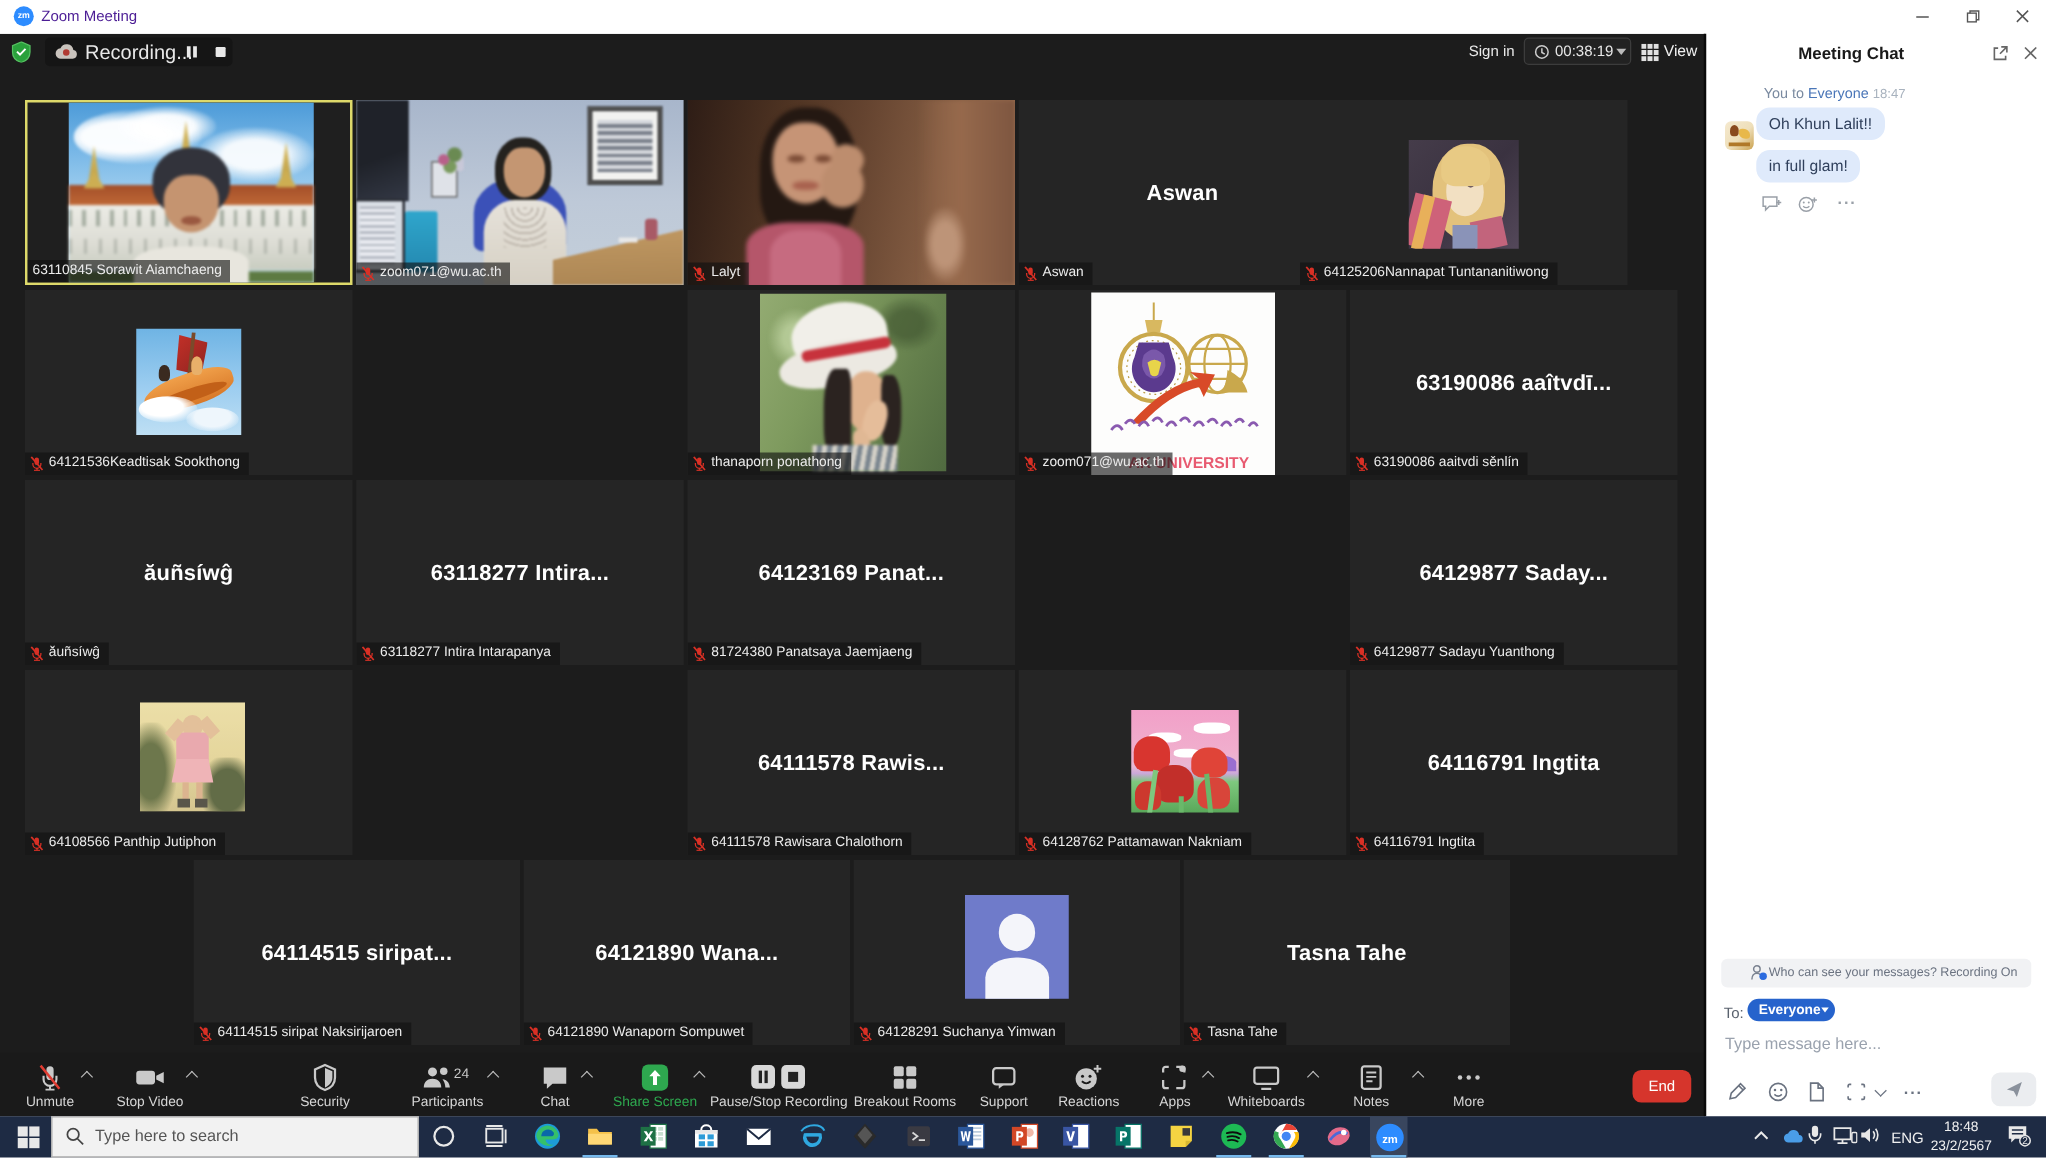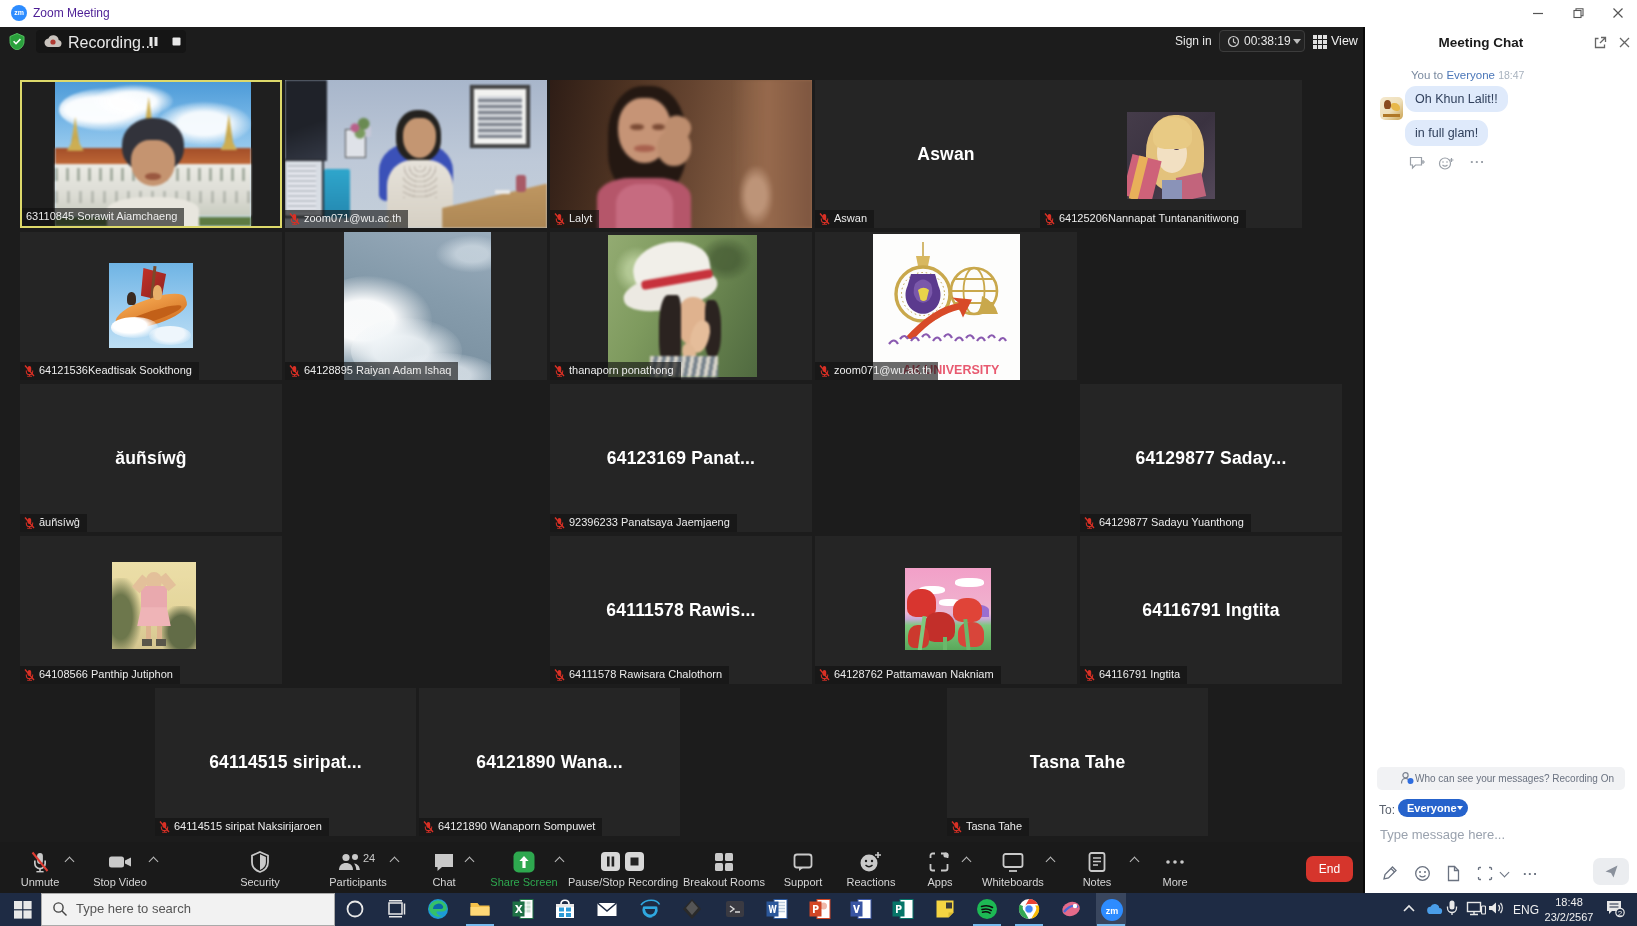--- a/index.html
+++ b/index.html
@@ -226,40 +226,20 @@
             <rect x="3.6" y="1" width="3.6" height="6" rx="1.8"></rect>
             <path d="M1.8 5.4v1a3.7 3.7 0 0 0 7.4 0v-1h-1v1a2.7 2.7 0 0 1-5.4 0v-1z"></path>
             <rect x="5" y="9.3" width="1.2" height="1.6"></rect>
             <rect x="3.2" y="10.8" width="4.8" height="0.9"></rect>
           </g>
           <line x1="1" y1="0.5" x2="10" y2="11" stroke="#d93025" stroke-width="1.3"></line>
         </svg>
         <span>64121536Keadtisak Sookthong</span>
       </div>
     </div>
-<div class="tile" style="left:285px;top:232px;width:262px;height:148px;">
-<div style="position:absolute;left:59px;top:0;width:147px;height:148px;background:linear-gradient(200deg,#9aacbc 0%,#869cac 40%,#7e94a4 65%,#93a8b6 100%);overflow:hidden">
- <div style="position:absolute;left:-25%;top:30%;width:85%;height:60%;background:radial-gradient(ellipse at 45% 50%,rgba(255,255,255,.95) 32%,rgba(255,255,255,0) 72%);border-radius:50%"></div>
- <div style="position:absolute;left:5%;top:58%;width:75%;height:45%;background:radial-gradient(ellipse at 45% 50%,rgba(240,245,248,.85) 32%,rgba(255,255,255,0) 74%);border-radius:50%"></div>
- <div style="position:absolute;left:30%;top:82%;width:75%;height:30%;background:radial-gradient(ellipse at 50% 50%,rgba(235,240,245,.7) 35%,rgba(255,255,255,0) 75%);border-radius:50%"></div>
- <div style="position:absolute;right:-12%;top:2%;width:50%;height:26%;background:radial-gradient(ellipse at 50% 50%,rgba(230,238,244,.55) 30%,rgba(255,255,255,0) 70%);border-radius:50%"></div>
-</div>
-      <div class="nl">
-        <svg class="mic" width="11" height="12" viewBox="0 0 11 12">
-          <g fill="#d93025">
-            <rect x="3.6" y="1" width="3.6" height="6" rx="1.8"></rect>
-            <path d="M1.8 5.4v1a3.7 3.7 0 0 0 7.4 0v-1h-1v1a2.7 2.7 0 0 1-5.4 0v-1z"></path>
-            <rect x="5" y="9.3" width="1.2" height="1.6"></rect>
-            <rect x="3.2" y="10.8" width="4.8" height="0.9"></rect>
-          </g>
-          <line x1="1" y1="0.5" x2="10" y2="11" stroke="#d93025" stroke-width="1.3"></line>
-        </svg>
-        <span>64128895 Raiyan Adam Ishaq</span>
-      </div>
-    </div>
 <div class="tile" style="left:550px;top:232px;width:262px;height:148px;">
 <div style="position:absolute;left:58px;top:3px;width:149px;height:142px;background:linear-gradient(115deg,#93ab72 0%,#7e9a5e 35%,#647f4c 70%,#506a40 100%)">
  <div style="position:absolute;inset:0;filter:blur(1.2px)">
  <div style="position:absolute;left:4%;top:8%;width:30%;height:34%;background:radial-gradient(ellipse,rgba(190,210,160,.8) 30%,rgba(0,0,0,0) 70%);border-radius:50%"></div>
  <div style="position:absolute;left:62%;top:2%;width:34%;height:30%;background:radial-gradient(ellipse,rgba(60,80,45,.6) 35%,rgba(0,0,0,0) 75%);border-radius:50%"></div>
  <div style="position:absolute;left:17%;top:5%;width:52%;height:36%;background:#f1efe9;border-radius:52% 52% 40% 44%;transform:rotate(-9deg)"></div>
  <div style="position:absolute;left:10%;top:27%;width:64%;height:25%;background:#ece9e2;border-radius:48%;transform:rotate(-11deg)"></div>
  <div style="position:absolute;left:22%;top:28%;width:48%;height:6.5%;background:#c7323c;transform:rotate(-10deg);border-radius:4px"></div>
  <div style="position:absolute;left:46%;top:44%;width:23%;height:34%;background:#dfb28e;border-radius:44% 50% 48% 48%"></div>
  <div style="position:absolute;left:34%;top:42%;width:15%;height:54%;background:#2b2320;border-radius:40% 18% 28% 40%"></div>
@@ -309,48 +289,78 @@
             <rect x="3.6" y="1" width="3.6" height="6" rx="1.8"></rect>
             <path d="M1.8 5.4v1a3.7 3.7 0 0 0 7.4 0v-1h-1v1a2.7 2.7 0 0 1-5.4 0v-1z"></path>
             <rect x="5" y="9.3" width="1.2" height="1.6"></rect>
             <rect x="3.2" y="10.8" width="4.8" height="0.9"></rect>
           </g>
           <line x1="1" y1="0.5" x2="10" y2="11" stroke="#d93025" stroke-width="1.3"></line>
         </svg>
         <span>zoom071@wu.ac.th</span>
       </div>
     </div>
+<div class="tile" style="left:1080px;top:232px;width:262px;height:148px;">
+      <div class="ct" style="font-size:17.5px">63190086 aaîtvdī...</div>
+      <div class="nl">
+        <svg class="mic" width="11" height="12" viewBox="0 0 11 12">
+          <g fill="#d93025">
+            <rect x="3.6" y="1" width="3.6" height="6" rx="1.8"></rect>
+            <path d="M1.8 5.4v1a3.7 3.7 0 0 0 7.4 0v-1h-1v1a2.7 2.7 0 0 1-5.4 0v-1z"></path>
+            <rect x="5" y="9.3" width="1.2" height="1.6"></rect>
+            <rect x="3.2" y="10.8" width="4.8" height="0.9"></rect>
+          </g>
+          <line x1="1" y1="0.5" x2="10" y2="11" stroke="#d93025" stroke-width="1.3"></line>
+        </svg>
+        <span>63190086 aaitvdi sěnlín</span>
+      </div>
+    </div>
 <div class="tile" style="left:20px;top:384px;width:262px;height:148px;">
       <div class="ct" style="font-size:17.5px">ăuñsíwĝ</div>
       <div class="nl">
         <svg class="mic" width="11" height="12" viewBox="0 0 11 12">
           <g fill="#d93025">
             <rect x="3.6" y="1" width="3.6" height="6" rx="1.8"></rect>
             <path d="M1.8 5.4v1a3.7 3.7 0 0 0 7.4 0v-1h-1v1a2.7 2.7 0 0 1-5.4 0v-1z"></path>
             <rect x="5" y="9.3" width="1.2" height="1.6"></rect>
             <rect x="3.2" y="10.8" width="4.8" height="0.9"></rect>
           </g>
           <line x1="1" y1="0.5" x2="10" y2="11" stroke="#d93025" stroke-width="1.3"></line>
         </svg>
         <span>ăuñsíwĝ</span>
       </div>
     </div>
+<div class="tile" style="left:285px;top:384px;width:262px;height:148px;">
+      <div class="ct" style="font-size:17.5px">63118277 Intira...</div>
+      <div class="nl">
+        <svg class="mic" width="11" height="12" viewBox="0 0 11 12">
+          <g fill="#d93025">
+            <rect x="3.6" y="1" width="3.6" height="6" rx="1.8"></rect>
+            <path d="M1.8 5.4v1a3.7 3.7 0 0 0 7.4 0v-1h-1v1a2.7 2.7 0 0 1-5.4 0v-1z"></path>
+            <rect x="5" y="9.3" width="1.2" height="1.6"></rect>
+            <rect x="3.2" y="10.8" width="4.8" height="0.9"></rect>
+          </g>
+          <line x1="1" y1="0.5" x2="10" y2="11" stroke="#d93025" stroke-width="1.3"></line>
+        </svg>
+        <span>63118277 Intira Intarapanya</span>
+      </div>
+    </div>
 <div class="tile" style="left:550px;top:384px;width:262px;height:148px;">
       <div class="ct" style="font-size:17.5px">64123169 Panat...</div>
       <div class="nl">
         <svg class="mic" width="11" height="12" viewBox="0 0 11 12">
           <g fill="#d93025">
             <rect x="3.6" y="1" width="3.6" height="6" rx="1.8"></rect>
             <path d="M1.8 5.4v1a3.7 3.7 0 0 0 7.4 0v-1h-1v1a2.7 2.7 0 0 1-5.4 0v-1z"></path>
             <rect x="5" y="9.3" width="1.2" height="1.6"></rect>
             <rect x="3.2" y="10.8" width="4.8" height="0.9"></rect>
           </g>
           <line x1="1" y1="0.5" x2="10" y2="11" stroke="#d93025" stroke-width="1.3"></line>
         </svg>
-        <span>92396233 Panatsaya Jaemjaeng</span>
+        <span>81724380 Panatsaya Jaemjaeng</span>
       </div>
     </div>
 <div class="tile" style="left:1080px;top:384px;width:262px;height:148px;">
       <div class="ct" style="font-size:17.5px">64129877 Saday...</div>
       <div class="nl">
         <svg class="mic" width="11" height="12" viewBox="0 0 11 12">
           <g fill="#d93025">
             <rect x="3.6" y="1" width="3.6" height="6" rx="1.8"></rect>
             <path d="M1.8 5.4v1a3.7 3.7 0 0 0 7.4 0v-1h-1v1a2.7 2.7 0 0 1-5.4 0v-1z"></path>
             <rect x="5" y="9.3" width="1.2" height="1.6"></rect>
@@ -468,20 +478,38 @@
         <svg class="mic" width="11" height="12" viewBox="0 0 11 12">
           <g fill="#d93025">
             <rect x="3.6" y="1" width="3.6" height="6" rx="1.8"></rect>
             <path d="M1.8 5.4v1a3.7 3.7 0 0 0 7.4 0v-1h-1v1a2.7 2.7 0 0 1-5.4 0v-1z"></path>
             <rect x="5" y="9.3" width="1.2" height="1.6"></rect>
             <rect x="3.2" y="10.8" width="4.8" height="0.9"></rect>
           </g>
           <line x1="1" y1="0.5" x2="10" y2="11" stroke="#d93025" stroke-width="1.3"></line>
         </svg>
         <span>64121890 Wanaporn Sompuwet</span>
+      </div>
+    </div>
+<div class="tile" style="left:683px;top:688px;width:261px;height:148px;">
+<div style="position:absolute;left:89px;top:28px;width:83px;height:83px;background:#6f7bca">
+ <div style="position:absolute;left:50%;top:18%;width:36%;height:36%;transform:translateX(-50%);background:#f4f5fa;border-radius:50%"></div>
+ <div style="position:absolute;left:50%;top:60%;width:62%;height:40%;transform:translateX(-50%);background:#f4f5fa;border-radius:48% 48% 0 0"></div>
+</div>
+      <div class="nl">
+        <svg class="mic" width="11" height="12" viewBox="0 0 11 12">
+          <g fill="#d93025">
+            <rect x="3.6" y="1" width="3.6" height="6" rx="1.8"></rect>
+            <path d="M1.8 5.4v1a3.7 3.7 0 0 0 7.4 0v-1h-1v1a2.7 2.7 0 0 1-5.4 0v-1z"></path>
+            <rect x="5" y="9.3" width="1.2" height="1.6"></rect>
+            <rect x="3.2" y="10.8" width="4.8" height="0.9"></rect>
+          </g>
+          <line x1="1" y1="0.5" x2="10" y2="11" stroke="#d93025" stroke-width="1.3"></line>
+        </svg>
+        <span>64128291 Suchanya Yimwan</span>
       </div>
     </div>
 <div class="tile" style="left:947px;top:688px;width:261px;height:148px;">
       <div class="ct" style="font-size:17.5px">Tasna Tahe</div>
       <div class="nl">
         <svg class="mic" width="11" height="12" viewBox="0 0 11 12">
           <g fill="#d93025">
             <rect x="3.6" y="1" width="3.6" height="6" rx="1.8"></rect>
             <path d="M1.8 5.4v1a3.7 3.7 0 0 0 7.4 0v-1h-1v1a2.7 2.7 0 0 1-5.4 0v-1z"></path>
             <rect x="5" y="9.3" width="1.2" height="1.6"></rect>

